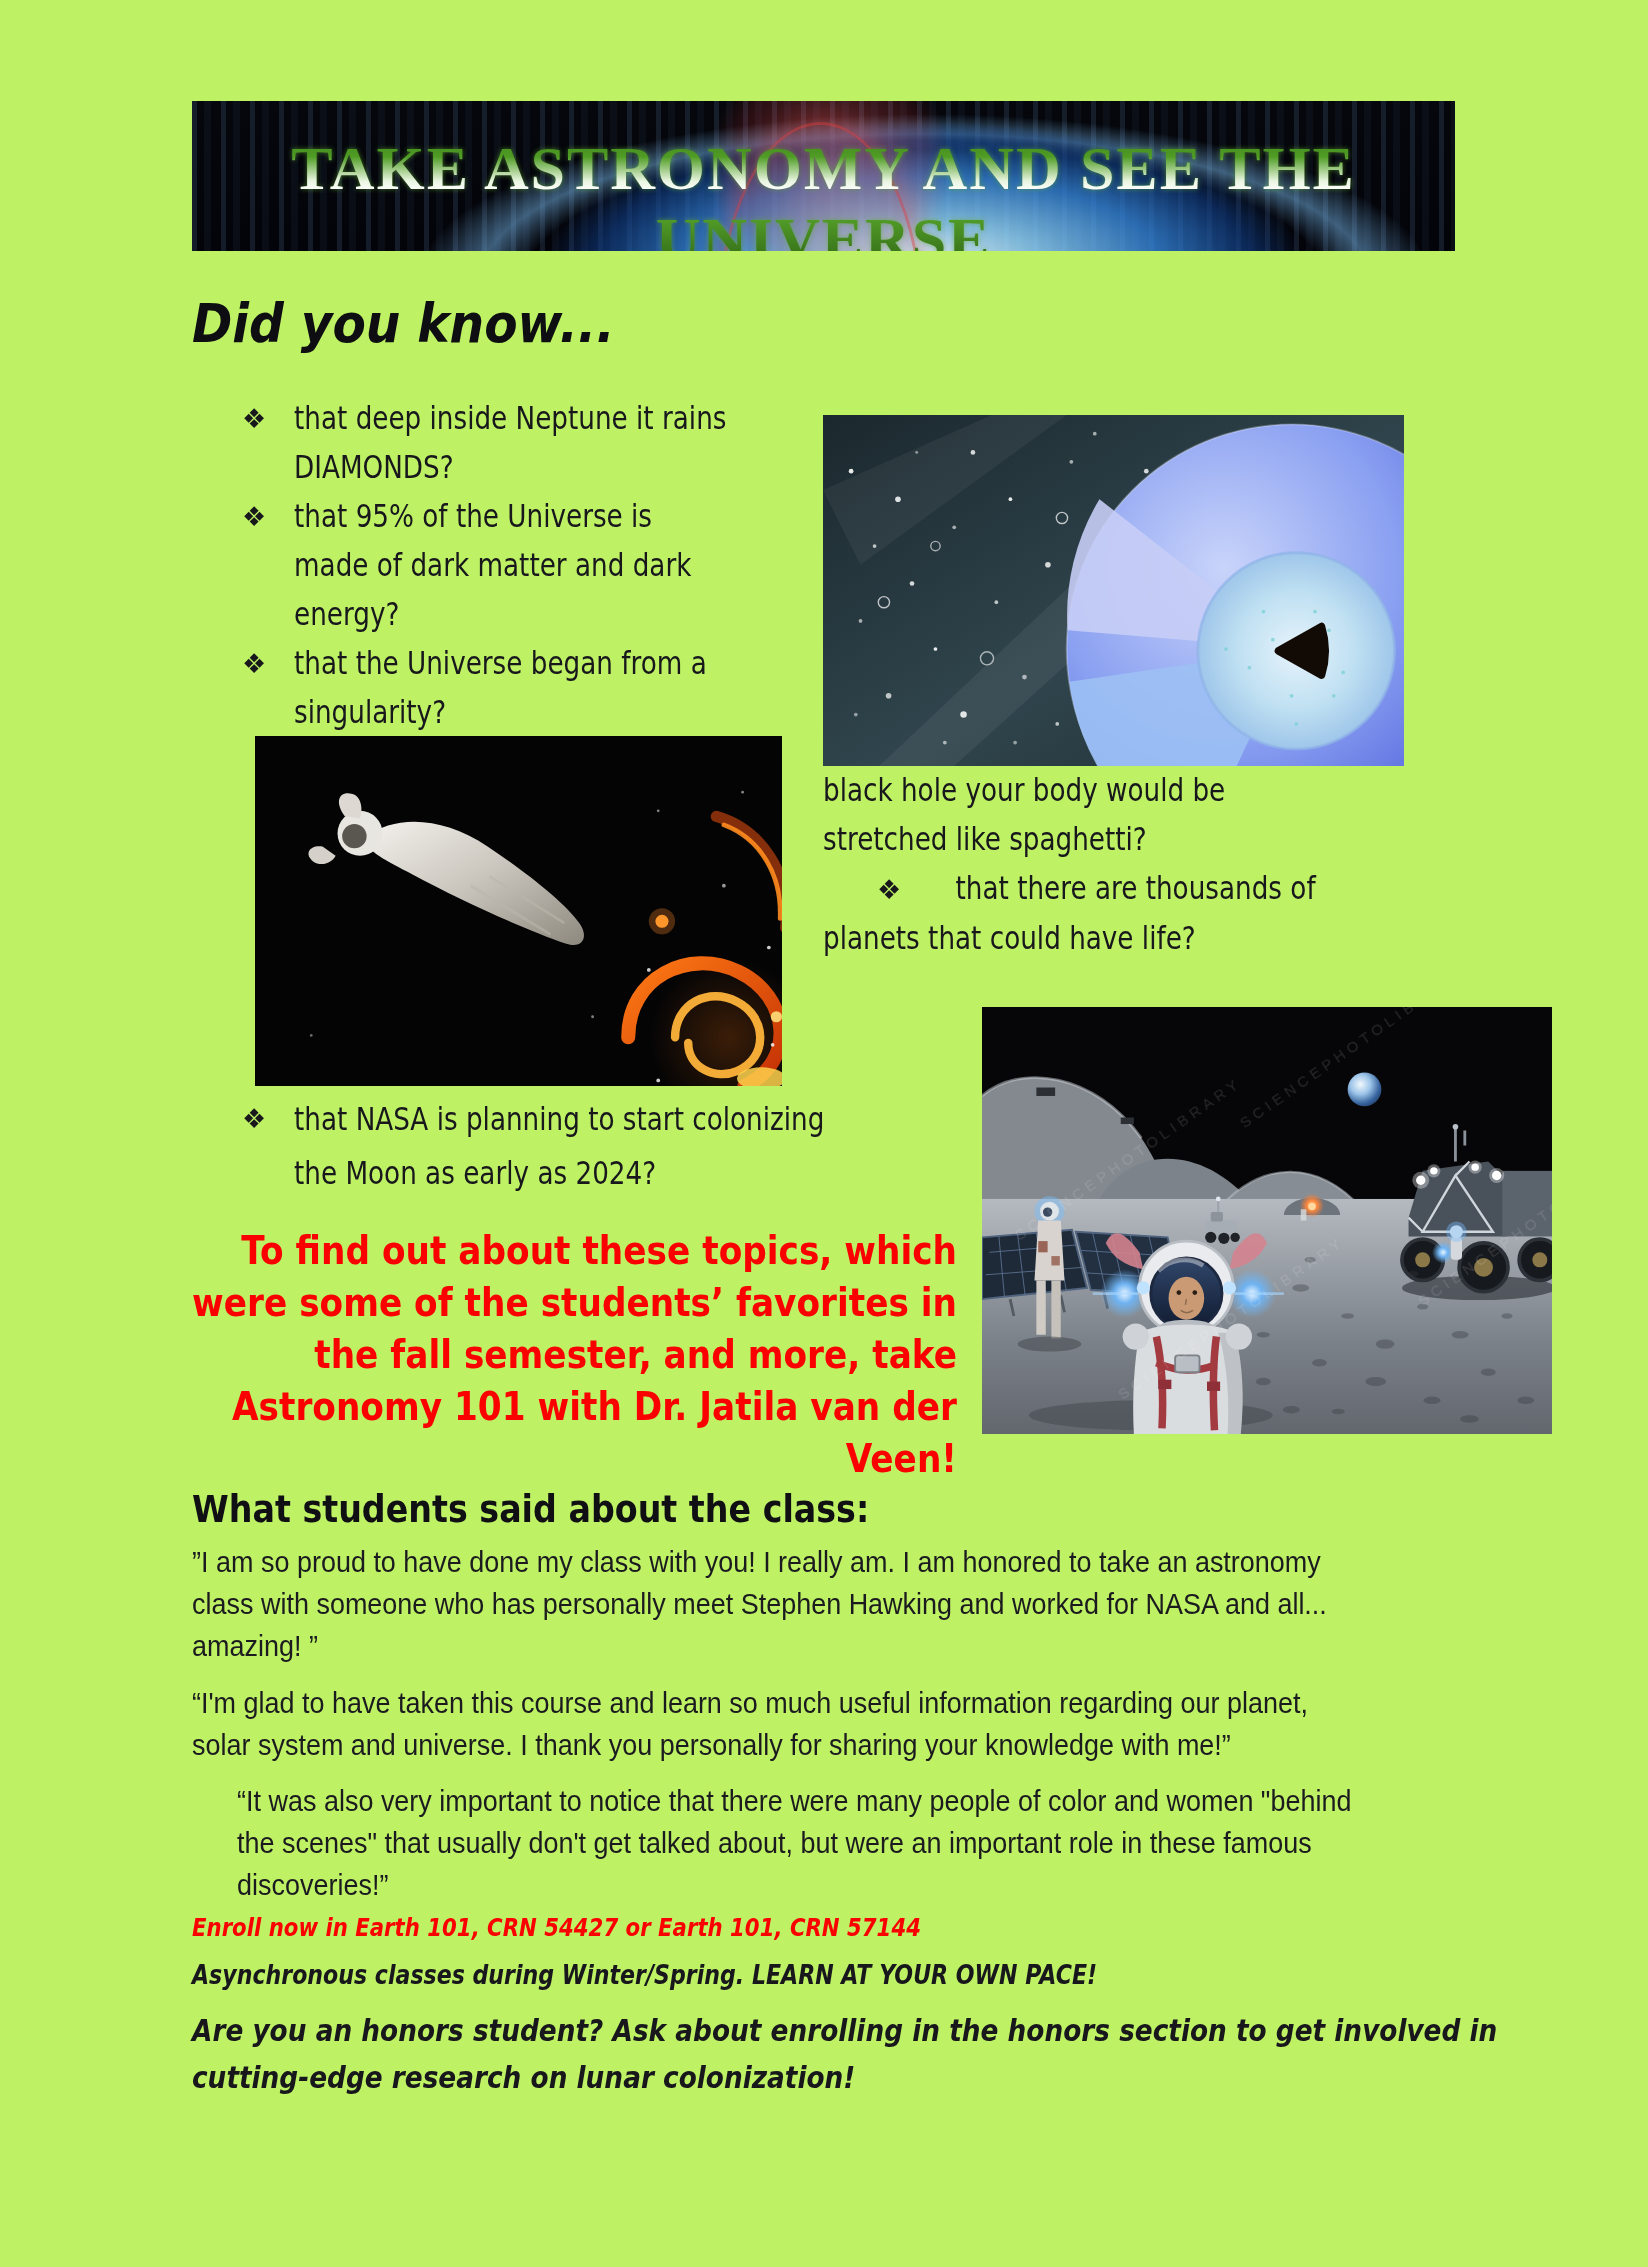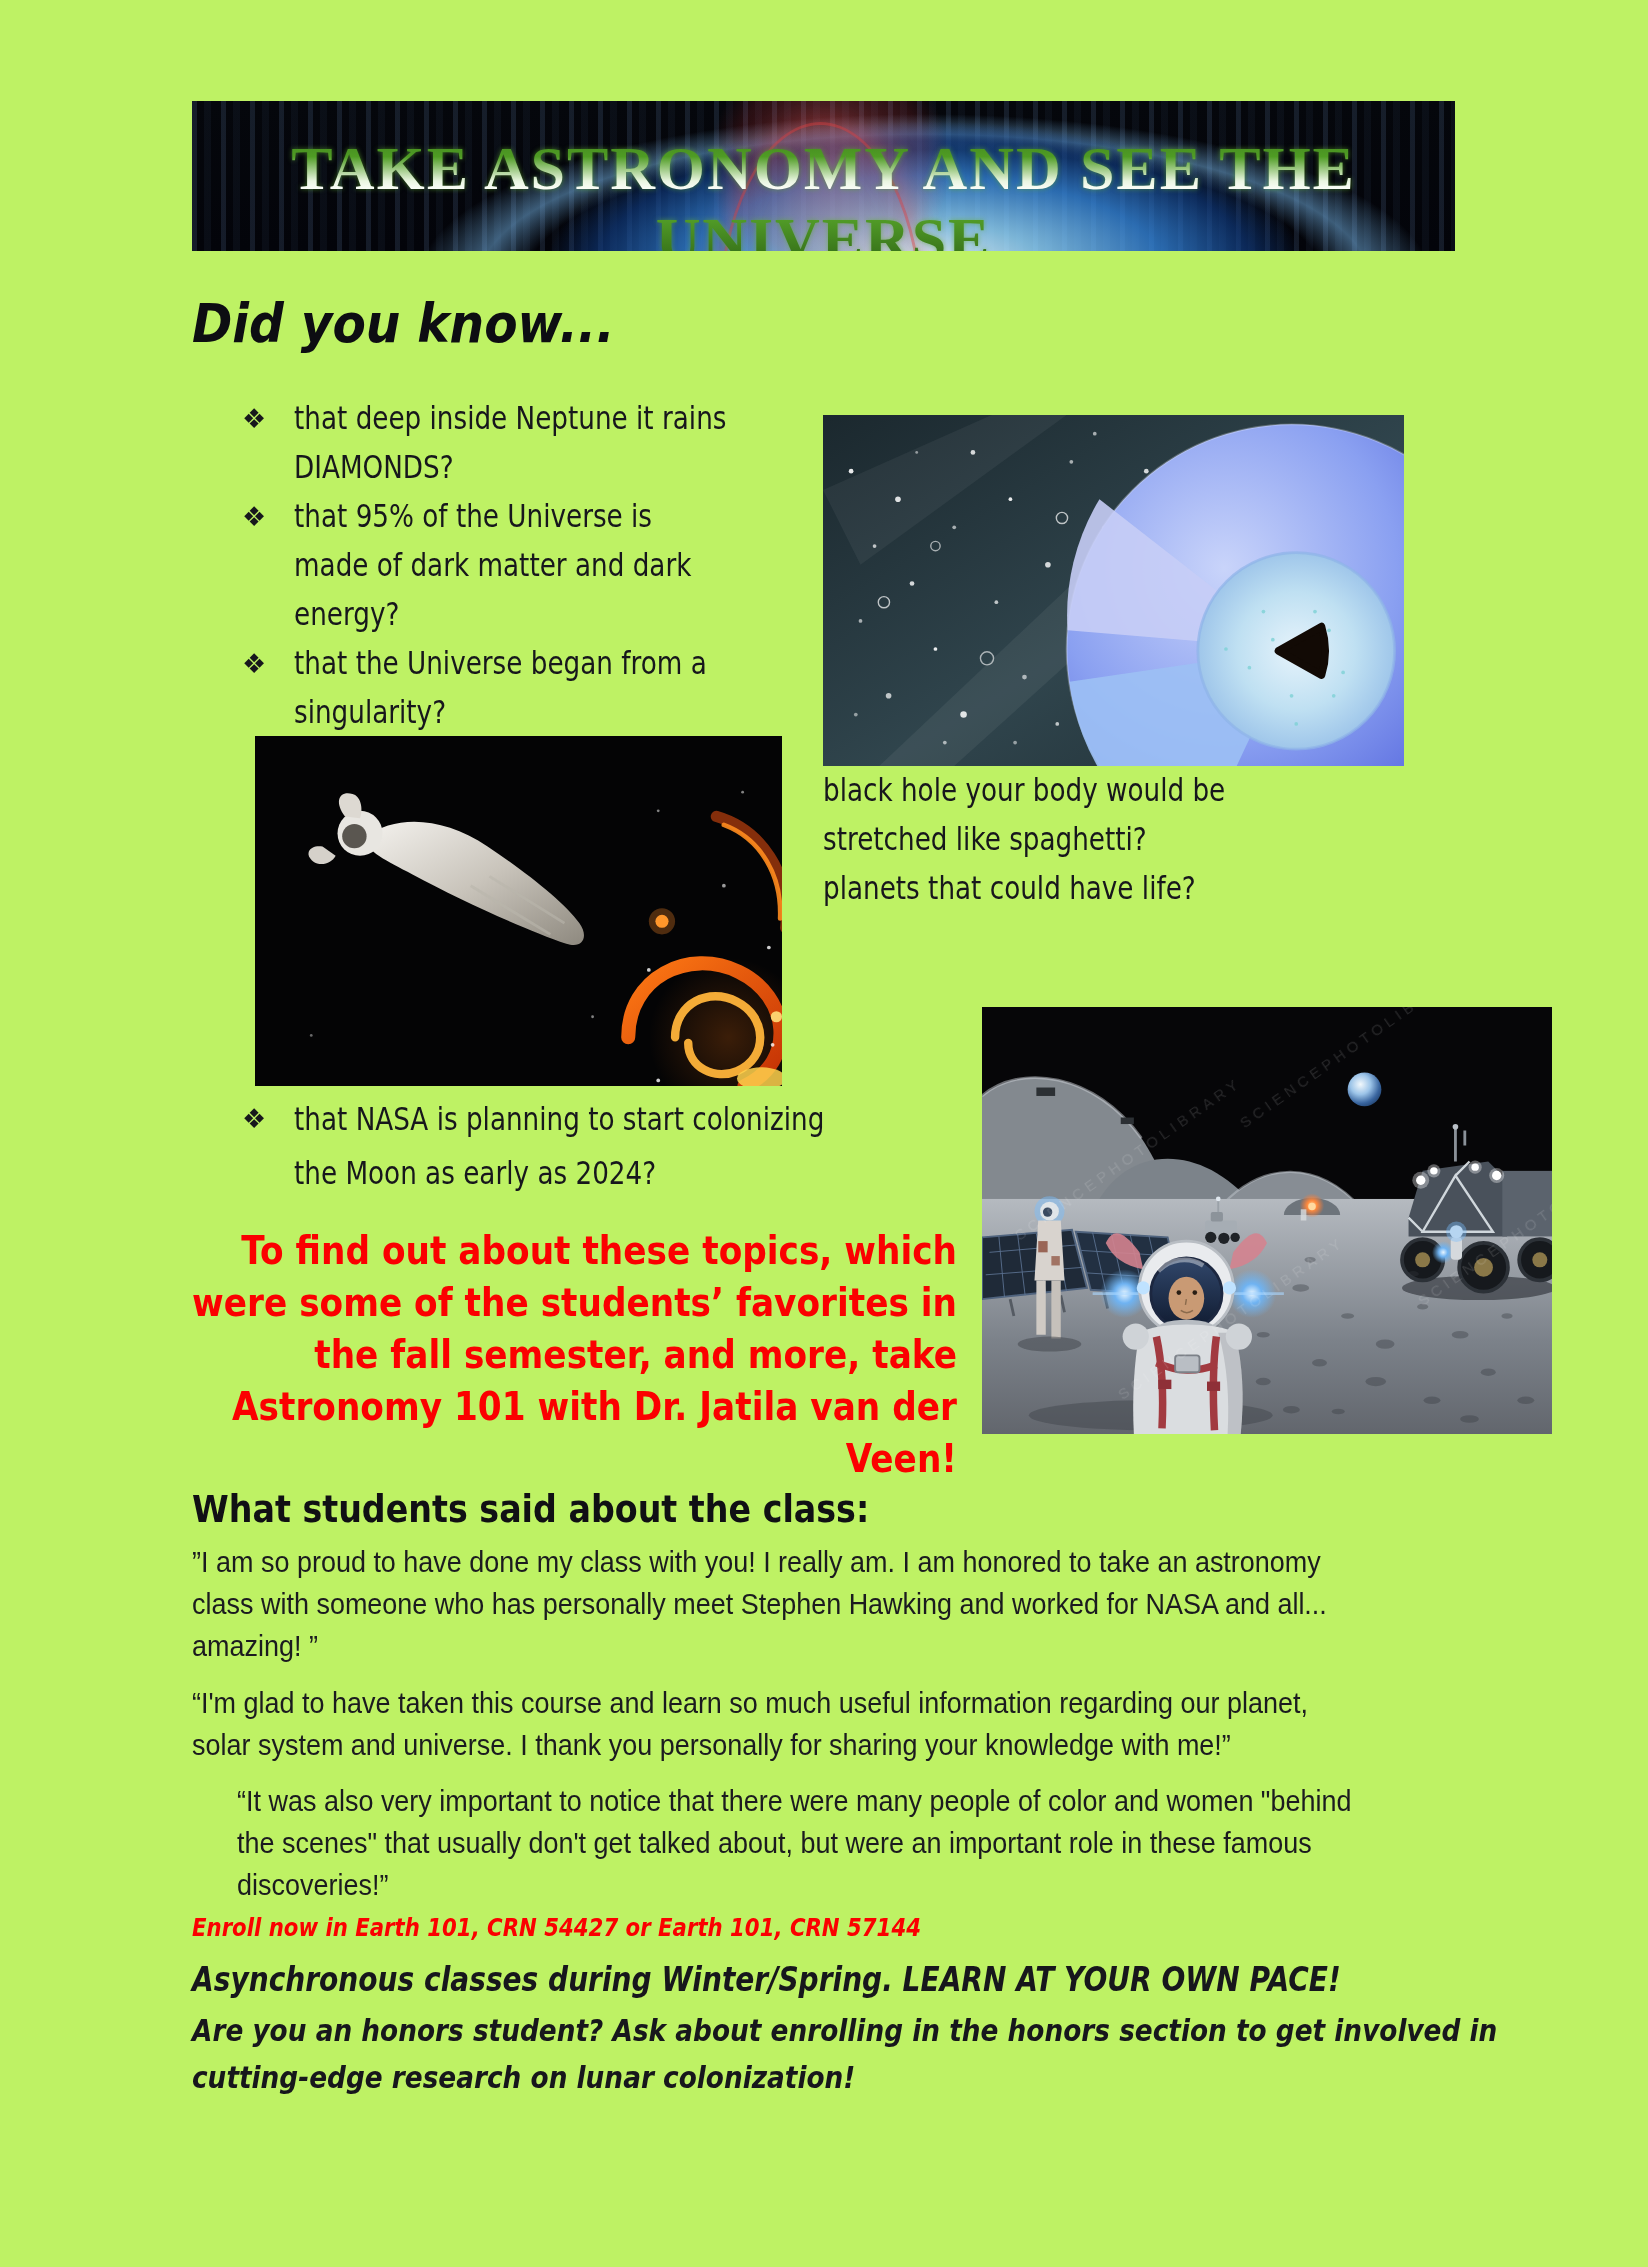--- a/index.html
+++ b/index.html
@@ -40,21 +40,21 @@
 
   .cta{position:absolute;left:192px;top:1225px;font-weight:bold;font-size:39px;line-height:52px;color:#fb0000;text-align:right;}
 
   .students-h{position:absolute;left:192px;top:1488px;margin:0;font-weight:bold;font-size:37px;color:#101014;
     transform:scaleX(.9);transform-origin:0 0;white-space:nowrap;}
   .quote{position:absolute;left:192px;font-family:"Liberation Sans",sans-serif;
     font-size:29px;line-height:42px;color:#1b1b1f;}
   .q1{top:1541px;} .q2{top:1682px;} .q3{top:1780px;margin-left:45px;}
 
   .enroll-red{position:absolute;left:192px;top:1913px;font-style:italic;font-weight:bold;font-size:25px;color:#fb0000;}
-  .enroll-async{position:absolute;left:192px;top:1960px;font-style:italic;font-weight:bold;font-size:33px;}
+  .enroll-async{position:absolute;left:192px;top:1960px;font-style:italic;font-weight:bold;font-size:26px;}
   .enroll-honors{position:absolute;left:192px;top:2007px;font-style:italic;font-weight:bold;font-size:31px;line-height:47px;}
 
   
   figure{margin:0;padding:0;}
   .fig-neptune{position:absolute;left:823px;top:415px;width:581px;height:351px;}
   .fig-blackhole{position:absolute;left:255px;top:736px;width:527px;height:350px;}
   .fig-moon{position:absolute;left:982px;top:1007px;width:570px;height:427px;}
   figure svg{display:block;width:100%;height:100%;}
 </style>
 </head>
@@ -171,20 +171,21 @@
       </g>
     </svg>
   </figure>
 
   <div class="facts-right">
     <div class="rfact">
       <div class="tline sx82">black hole your body would be</div>
       <div class="tline sx82">stretched like spaghetti?</div>
     </div>
     <div class="rfact">
+      <div class="tline rline-first"><span class="marker-inline">❖</span><span class="sx82" style="display:inline-block">that there are thousands of</span></div>
       <div class="tline sx82">planets that could have life?</div>
     </div>
   </div>
 
   <figure class="fig-blackhole">
     <svg viewBox="0 0 562 374" preserveAspectRatio="none">
       <defs>
         <linearGradient id="bhA" x1="0" y1="0" x2="1" y2="1">
           <stop offset="0" stop-color="#f4f2ee"></stop>
             <stop offset=".5" stop-color="#c9c4bb"></stop>

